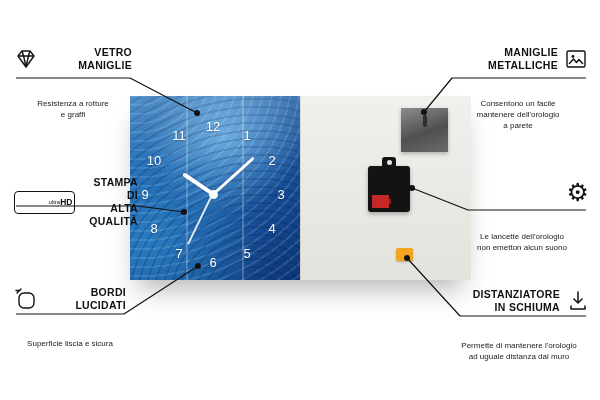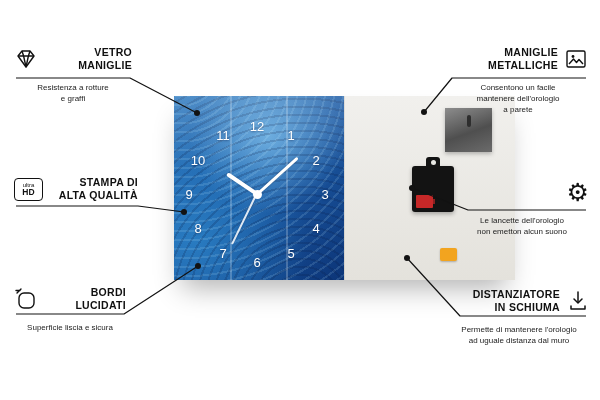--- a/index.html
+++ b/index.html
@@ -6,21 +6,20 @@
   #canvas{
     position:relative;width:600px;height:400px;overflow:hidden;
     background:#ffffff;
     font-family:"Liberation Sans","DejaVu Sans",sans-serif;
     color:#111;
   }
   
   .product{
     position:absolute;left:130px;top:96px;width:340px;height:184px;
     box-shadow:0 16px 26px -8px rgba(0,0,0,.30);
-    margin-left:44px;
   }
   .clock-front{
     position:absolute;left:0;top:0;width:170px;height:184px;overflow:hidden;
     background-color:#1d5ca6;
     background-image:
       repeating-radial-gradient(circle at 75% 115%, rgba(8,28,70,.20) 0 2px, transparent 2px 8px),
       repeating-radial-gradient(circle at 5% -15%, rgba(190,235,255,.14) 0 2px, transparent 2px 9px),
       radial-gradient(circle at 55% 22%, rgba(110,180,230,.85), rgba(110,180,230,0) 45%),
       radial-gradient(circle at 12% 78%, rgba(42,127,196,.9), rgba(42,127,196,0) 55%),
       linear-gradient(140deg,#2f7bc0 0%, #1d5ca6 45%, #0c3578 100%);
@@ -63,25 +62,25 @@
   .battery{position:absolute;left:4px;bottom:4px;width:17px;height:13px;background:#c62828;border-radius:1px;}
   .battery-tip{position:absolute;right:-2px;top:4px;width:2px;height:5px;background:#8d1f1f;}
   .foam{position:absolute;left:95px;top:152px;width:17px;height:13px;background:#f2a41f;
     border-radius:2px;box-shadow:0 1px 2px rgba(0,0,0,.25);}
   
   .callout{position:absolute;}
   .co-row{display:flex;align-items:center;gap:6px;}
   .co-row.rev{flex-direction:row-reverse;}
   .titles{flex:1;text-align:right;font-weight:bold;font-size:10.5px;
     letter-spacing:.3px;line-height:1.25;color:#101010;}
-  .desc{margin-top:11px;font-size:8px;line-height:1.35;color:#222;text-align:center;}
+  .desc{margin-top:27px;font-size:8px;line-height:1.35;color:#222;text-align:center;}
   .desc.left{text-align:left;}
   .icon{flex:0 0 auto;display:flex;align-items:center;justify-content:center;}
   .uhd-box{width:27px;height:21px;border:1.5px solid #111;border-radius:4px;
-    display:flex;flex-direction:column;align-items:center;justify-content:center;line-height:1;}
+    display:flex;flex-direction:row;align-items:center;justify-content:center;line-height:1;padding-left:32px;}
   .uhd-top{font-size:6px;}
   .uhd-bottom{font-size:8.5px;font-weight:bold;}
   .gear-glyph{font-size:25px;line-height:1;color:#111;}
   
   #lines{position:absolute;left:0;top:0;pointer-events:none;}
 </style>
 </head>
 <body>
 
 <div id="canvas">

